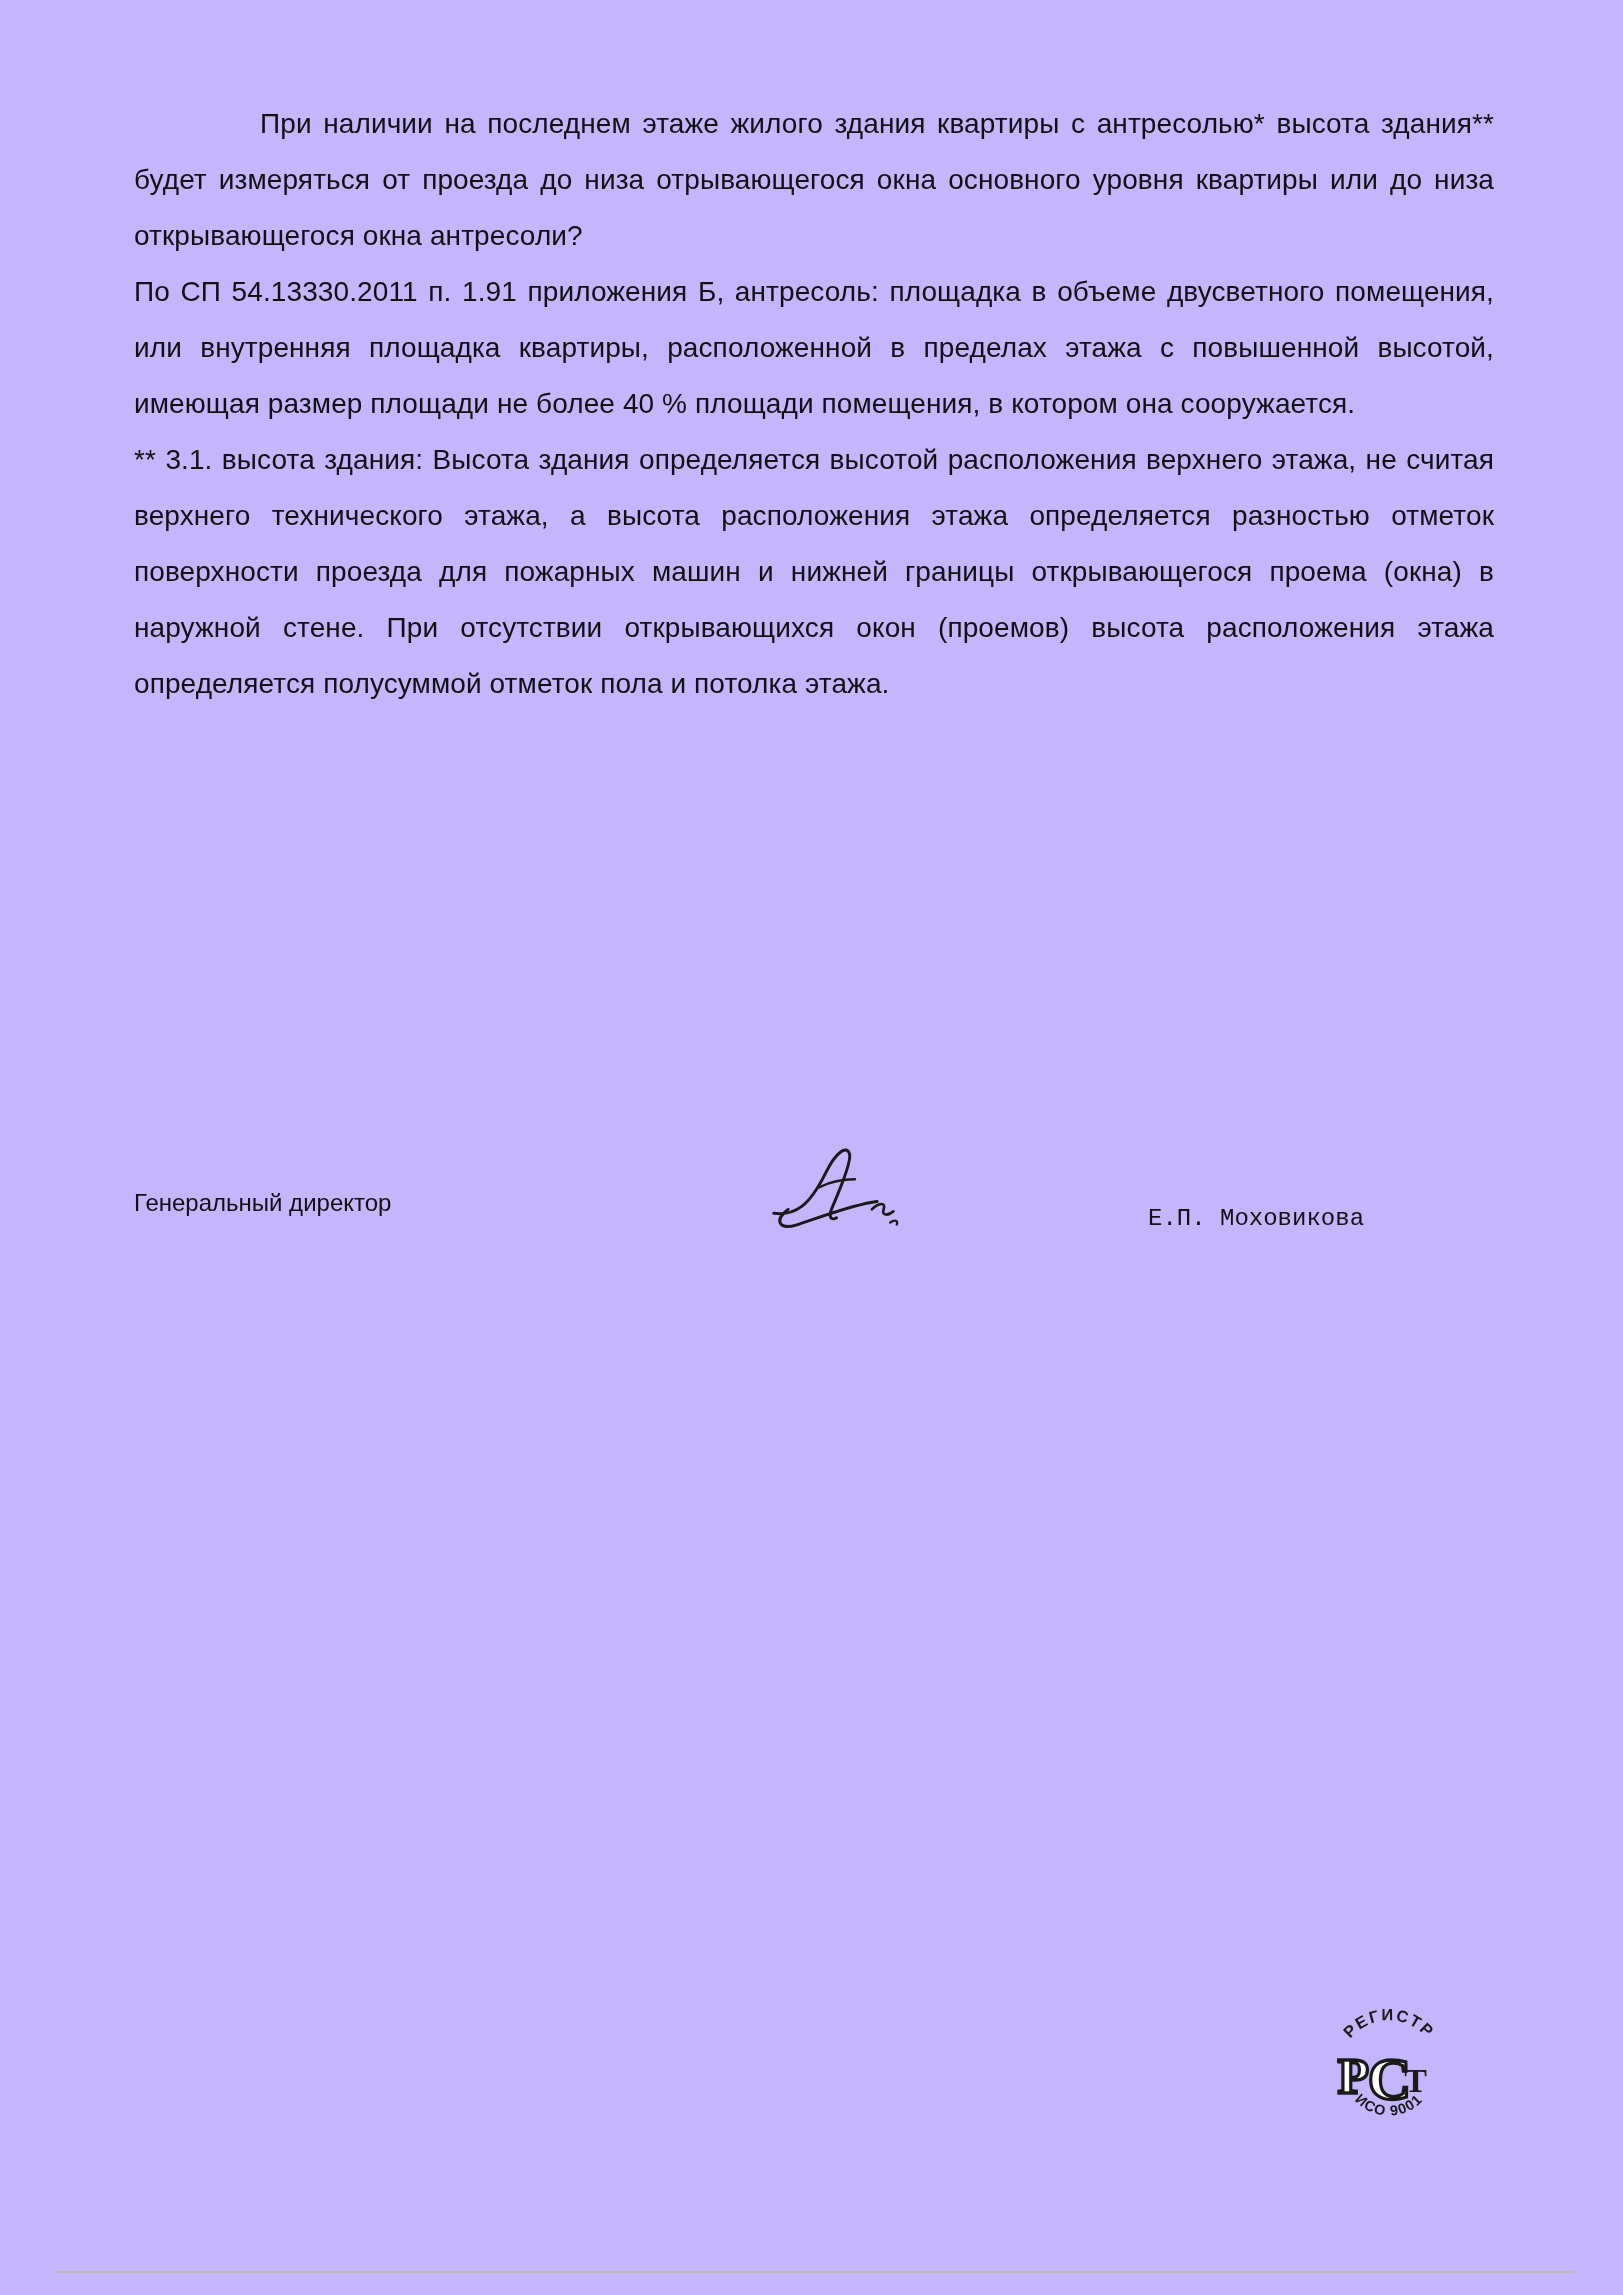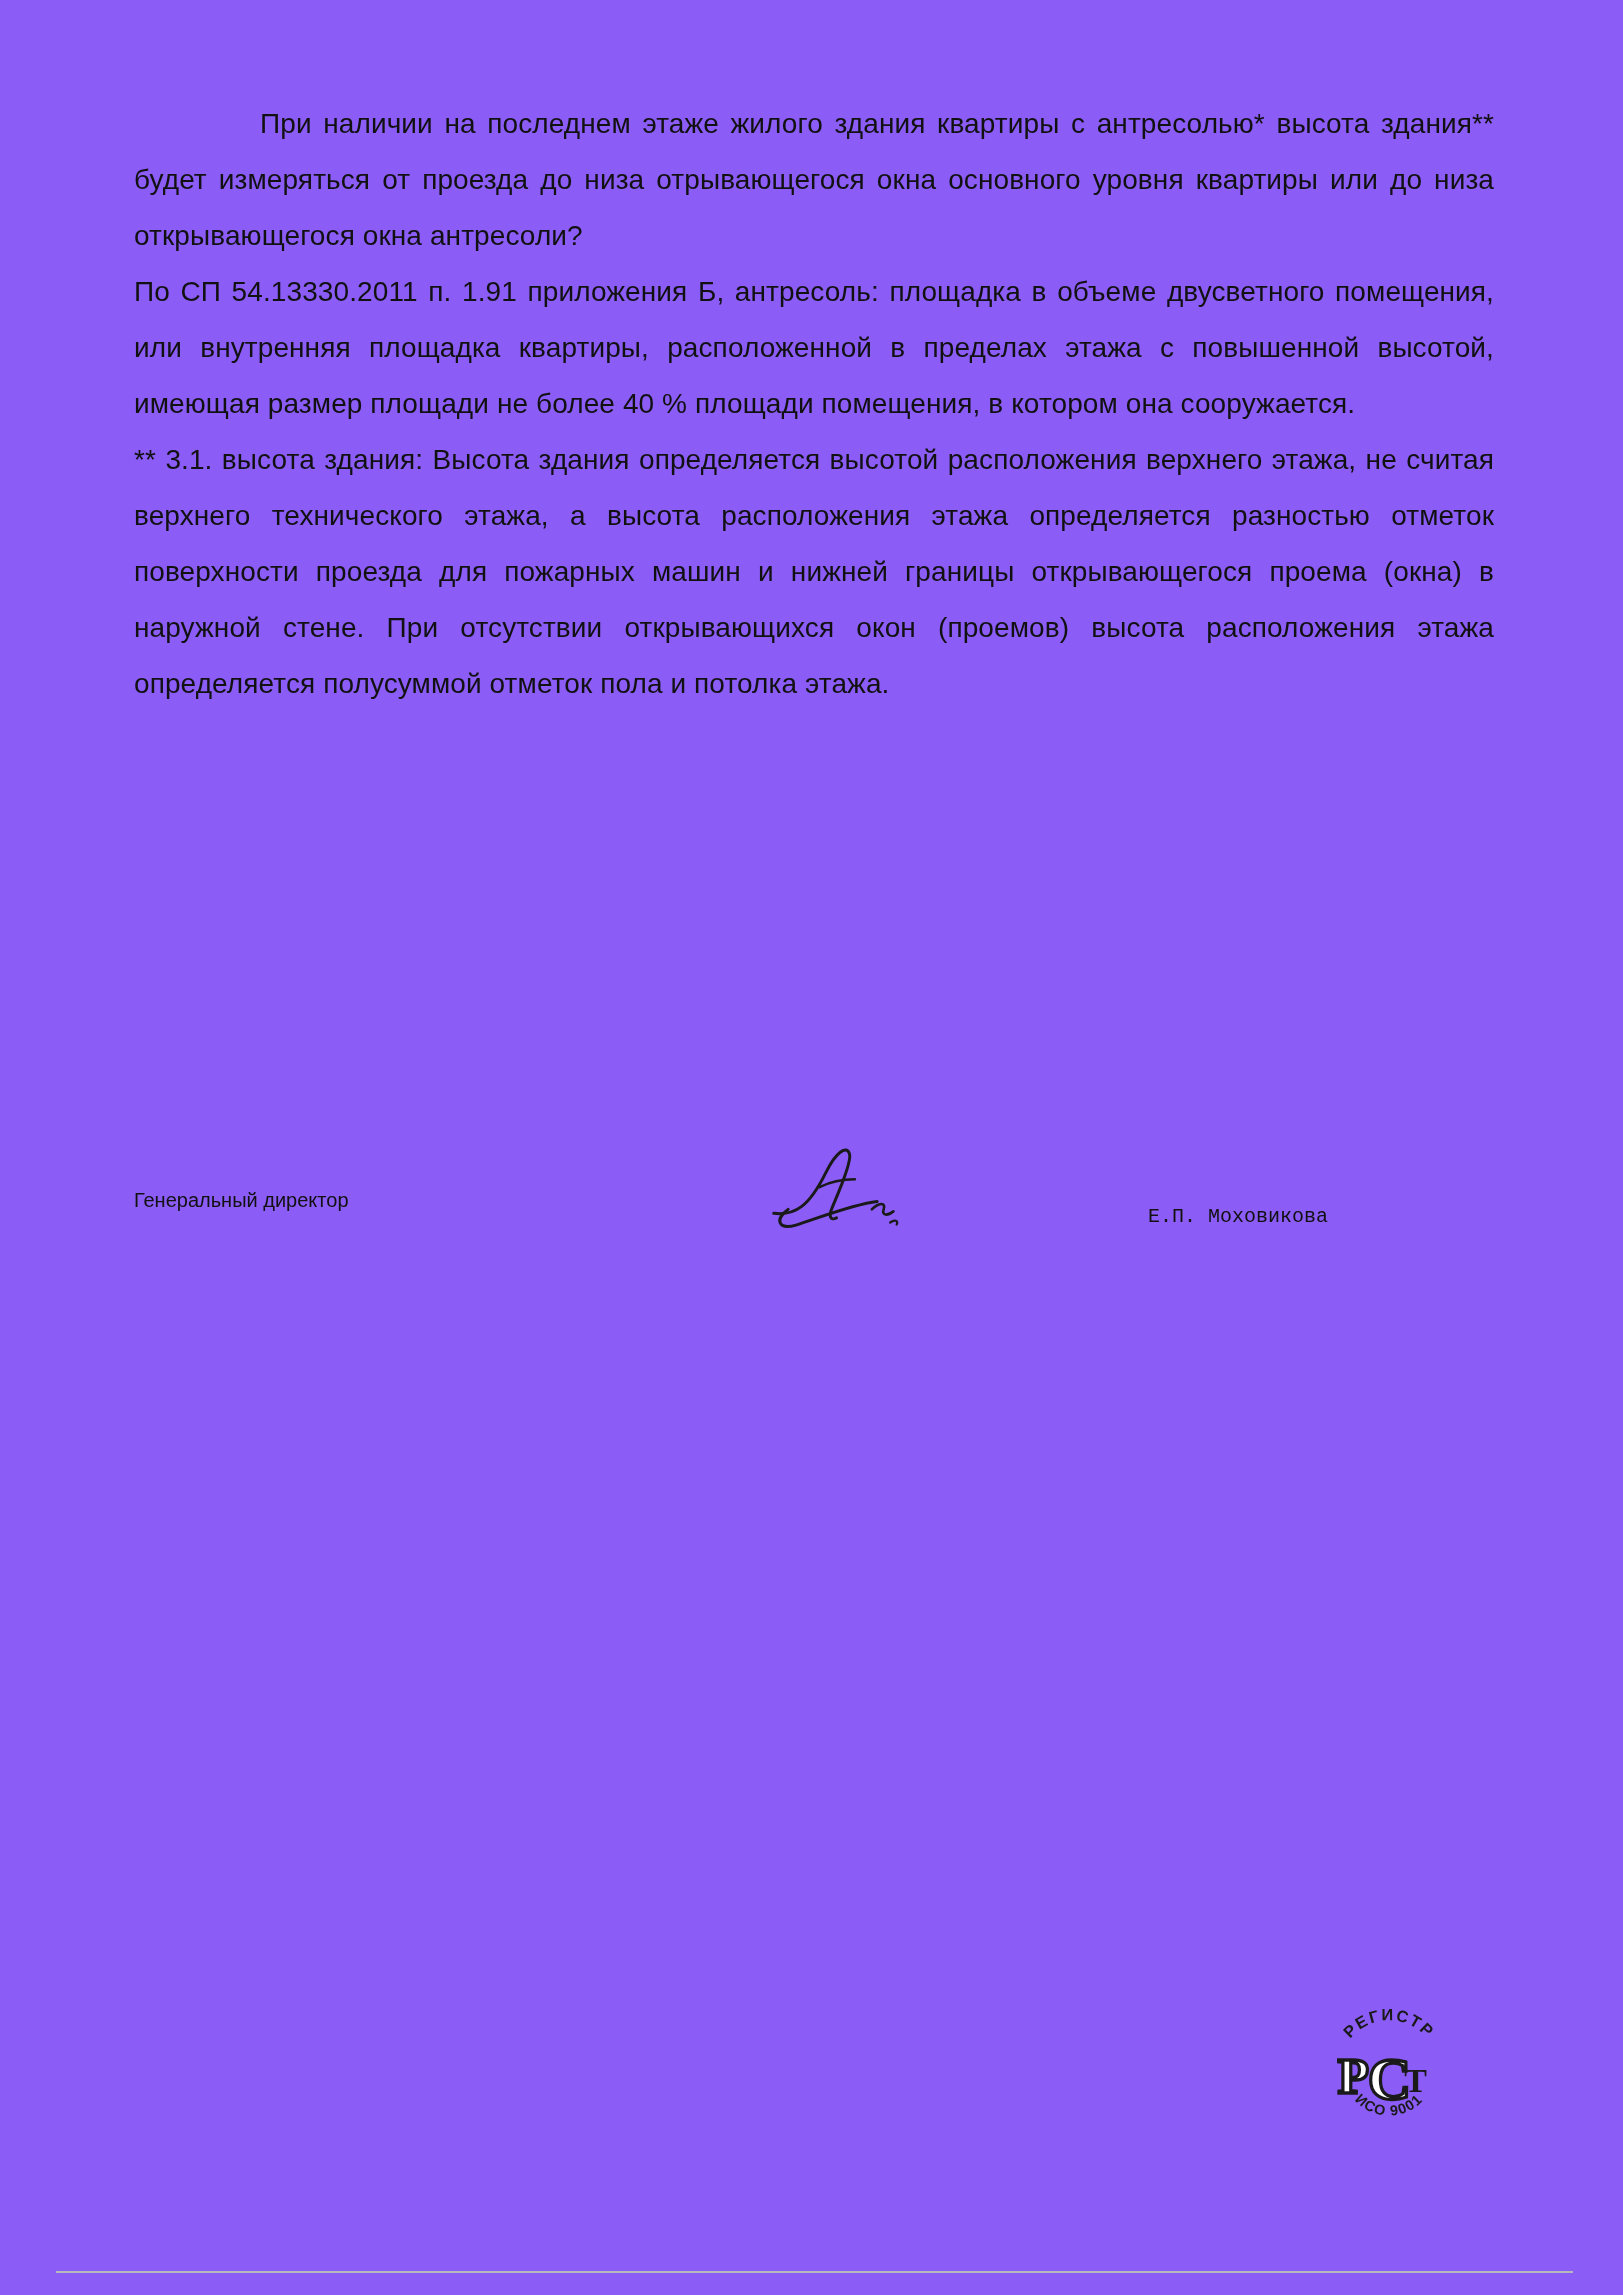--- a/index.html
+++ b/index.html
@@ -4,21 +4,21 @@
 <style>
   html, body {
     margin: 0;
     padding: 0;
     background: #ffffff;
   }
   .page {
     position: relative;
     width: 1623px;
     height: 2295px;
-    background: #8b5cf6;
+    background: #c4b5fd;
     font-family: "Liberation Sans", sans-serif;
     color: #111111;
     overflow: hidden;
   }
   .body-text {
     position: absolute;
     left: 134px;
     top: 96px;
     width: 1360px;
     font-size: 28px;
@@ -32,21 +32,21 @@
   }
   .body-text p.indent {
     text-indent: 126px;
   }
   .sig-row {
     position: absolute;
     left: 134px;
     top: 1175px;
     width: 1360px;
     height: 105px;
-    font-size: 20px;
+    font-size: 24px;
   }
   .sig-title {
     position: absolute;
     left: 0;
     top: 14.4px;
     white-space: nowrap;
   }
   .sig-mark {
     position: absolute;
     left: 628px;

